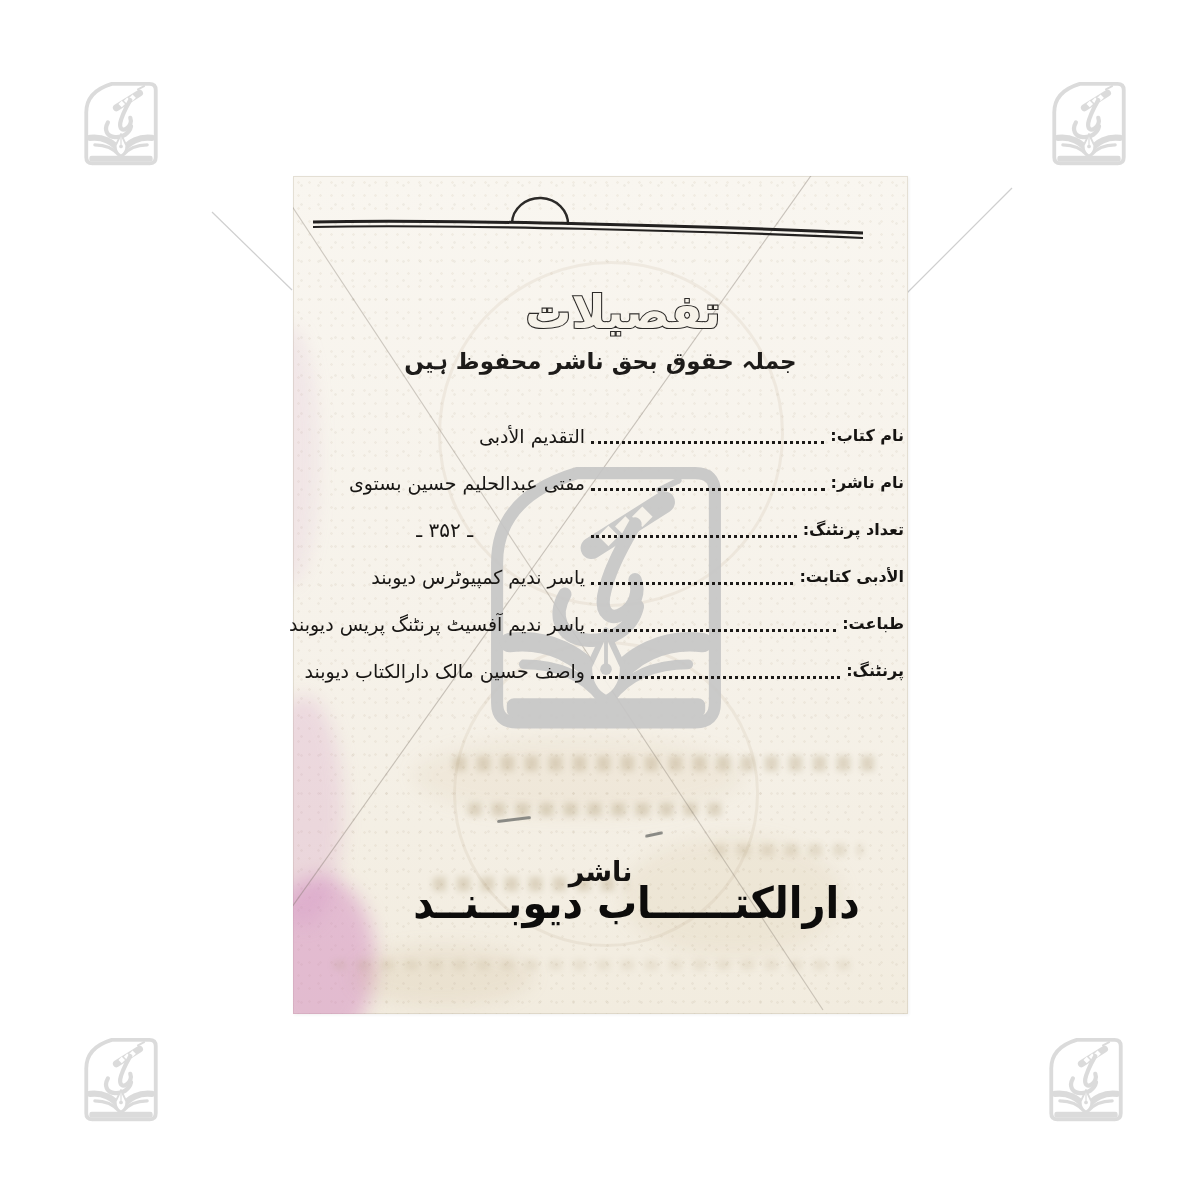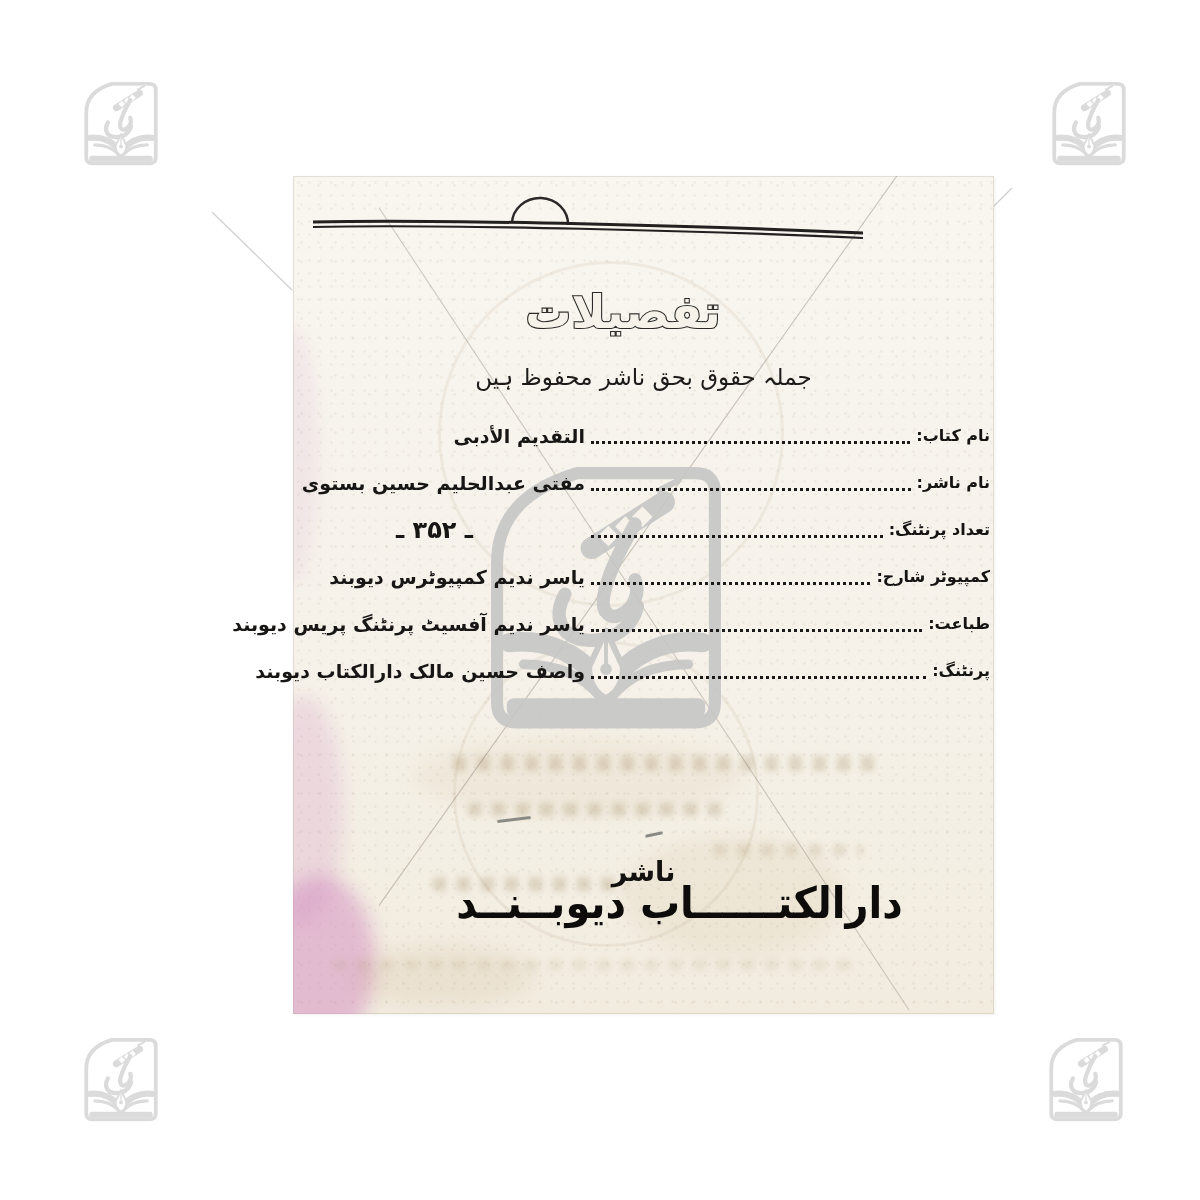--- a/index.html
+++ b/index.html
@@ -14,21 +14,21 @@
   .wm{position:absolute;pointer-events:none;}
   .wm-corner{width:78px;height:88px;--ink:#dadada;--cut:#ffffff;opacity:.95;}
   .wm-center{width:242px;height:282px;--ink:#c6c6c6;--cut:#f6f2ea;opacity:.9;}
   .wm svg{width:100%;height:100%;display:block;}
 
   
   .mat-lines{position:absolute;inset:0;pointer-events:none;}
 
   
   .page{
-    position:absolute;left:293px;top:176px;width:701px;height:838px;
+    position:absolute;left:293px;top:176px;width:615px;height:838px;
     background-color:#f7f3ec;
     background-image:
       radial-gradient(rgba(158,138,100,.09) 1px, transparent 1.4px),
       radial-gradient(rgba(122,102,72,.07) 1px, transparent 1.5px),
       linear-gradient(180deg,#f9f6f0 0%,#f6f2ea 55%,#f2ecdf 100%);
     background-size:11px 13px,17px 19px,100% 100%;
     box-shadow:inset 0 0 0 1px rgba(190,180,160,.35), 1px 1px 3px rgba(0,0,0,.06);
     direction:rtl;
   }
   .page-layer{position:absolute;inset:0;overflow:hidden;pointer-events:none;}
@@ -65,33 +65,33 @@
   .rule-svg{position:absolute;left:0;top:0;width:615px;height:90px;}
 
   .title-wrap{position:absolute;left:170px;top:104px;width:320px;height:66px;}
   .title-wrap svg{width:100%;height:100%;}
   .title-wrap text{
     font-family:"DejaVu Sans",sans-serif;font-weight:bold;font-size:46px;
     fill:#f6f2e9;stroke:#2c2a28;stroke-width:2.2px;paint-order:stroke;
   }
 
   .rights{
-    position:absolute;left:0;right:0;top:188px;text-align:center;
-    font-size:23px;font-weight:normal;color:#1d1b19;letter-spacing:0;
+    position:absolute;left:0;right:0;top:172px;text-align:center;
+    font-size:23px;font-weight:bold;color:#1d1b19;letter-spacing:0;
   }
 
   .rows{position:absolute;top:236px;right:4px;left:12px;}
   .row{display:flex;align-items:center;height:47px;direction:rtl;}
   .row .label{font-size:16px;font-weight:bold;color:#161412;white-space:nowrap;flex:0 0 auto;}
   .row .leader{flex:1 1 auto;border-bottom:3.4px dotted #1c1a18;margin:0 6px;transform:translateY(7px);min-width:30px;}
   .row .value{
-    flex:0 0 280px;width:280px;font-size:19px;font-weight:bold;color:#181614;
+    flex:0 0 280px;width:280px;font-size:19px;font-weight:normal;color:#181614;
     text-align:right;white-space:nowrap;overflow:visible;
   }
-  .rows .row:nth-child(3) .value{padding-right:112px;box-sizing:border-box;font-size:24px;letter-spacing:2px;}
+  .rows .row:nth-child(3) .value{padding-right:112px;box-sizing:border-box;font-size:20px;letter-spacing:2px;}
 
   .publisher-head{
     position:absolute;left:0;right:0;top:680px;text-align:center;
     font-size:27px;font-weight:bold;color:#141210;
   }
   .publisher-name{
     position:absolute;left:36px;right:-36px;top:704px;text-align:center;
     font-size:40px;font-weight:bold;color:#0d0c0b;transform:scaleY(1.08);
     letter-spacing:1px;white-space:nowrap;
   }
@@ -212,21 +212,21 @@
         <span class="label">نام ناشر:</span>
         <span class="leader"></span>
         <span class="value">مفتی عبدالحلیم حسین بستوی</span>
       </div>
       <div class="row">
         <span class="label">تعداد پرنٹنگ:</span>
         <span class="leader"></span>
         <span class="value">ـ ۳۵۲ ـ</span>
       </div>
       <div class="row">
-        <span class="label">کمپیوٹر شارح:</span>
+        <span class="label">الأدبی کتابت:</span>
         <span class="leader"></span>
         <span class="value">یاسر ندیم کمپیوٹرس دیوبند</span>
       </div>
       <div class="row">
         <span class="label">طباعت:</span>
         <span class="leader"></span>
         <span class="value">یاسر ندیم آفسیٹ پرنٹنگ پریس دیوبند</span>
       </div>
       <div class="row">
         <span class="label">پرنٹنگ:</span>

